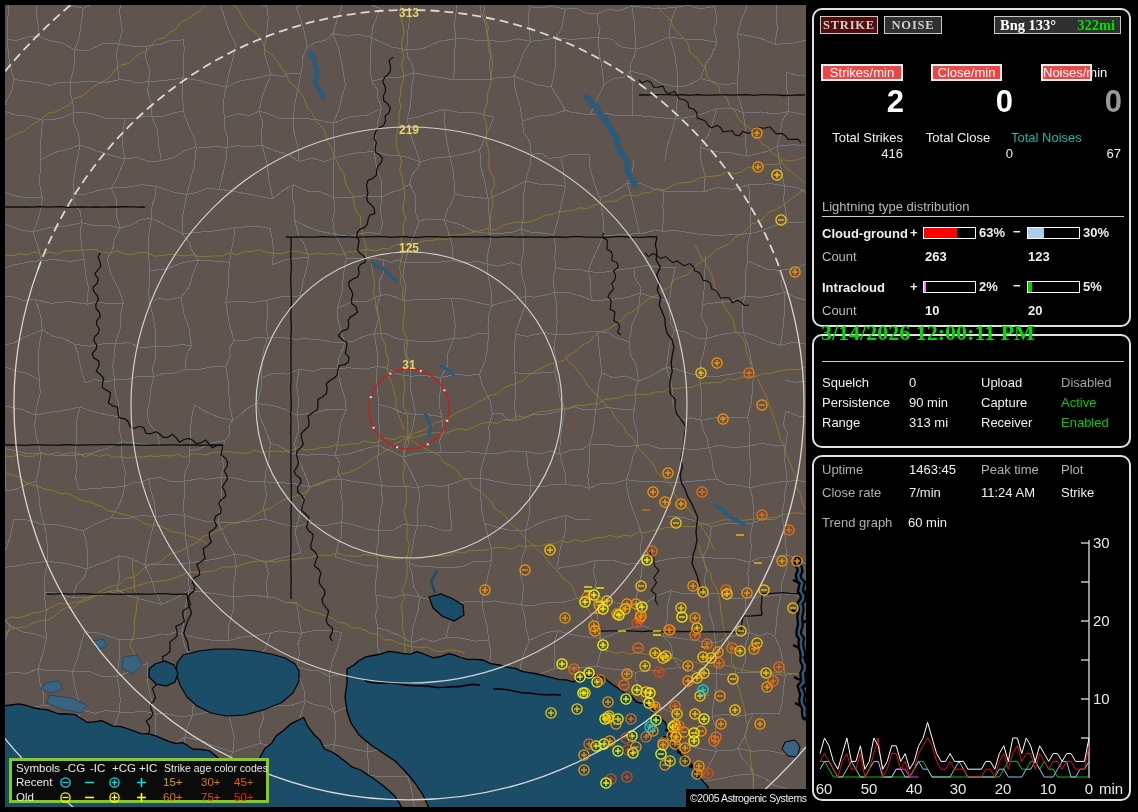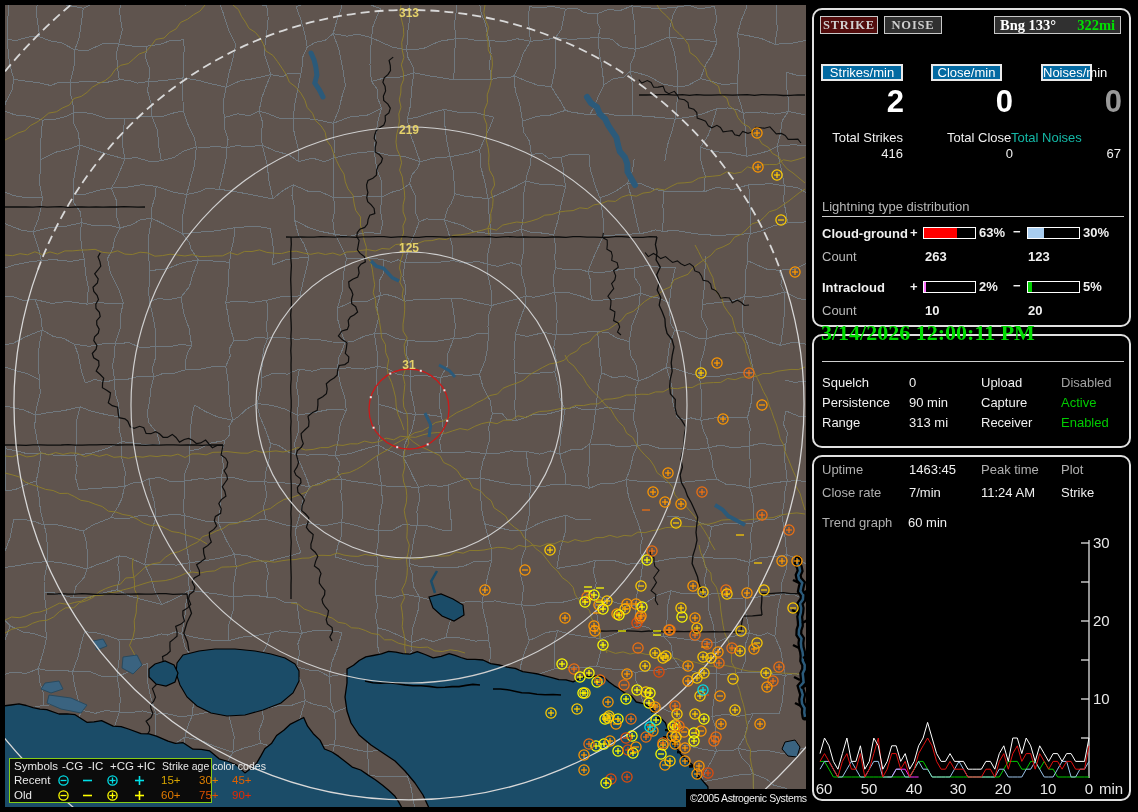--- a/index.html
+++ b/index.html
@@ -1,26 +1,26 @@
 <!DOCTYPE html>
 <html><head><meta charset="utf-8"><style>
 * { margin:0; padding:0; box-sizing:border-box; }
 body { width:1138px; height:812px; background:#000; position:relative; overflow:hidden;
   font-family:"Liberation Sans", sans-serif; }
 .panel { position:absolute; left:812px; width:319px; background:#000;
   border:2px solid #e0e0e0; border-radius:10px; }
 .btn { position:absolute; border:1px solid #c8c8c8; color:#d0d0d0;
   font-family:"Liberation Serif", serif; font-weight:bold; font-size:12.5px;
   text-align:center; letter-spacing:0.8px; }
-.gbtn { position:absolute; background:#0369a1; border:2px solid #eaeaea; color:#fff;
+.gbtn { position:absolute; background:#ef4444; border:2px solid #eaeaea; color:#fff;
   font-size:13px; text-align:center; height:17px; line-height:13px; }
 .big { position:absolute; color:#fff; font-size:31px; font-weight:bold; text-align:right; width:90px; line-height:1; }
 .lab { position:absolute; font-size:13px; color:#f0f0f0; }
-.legend { position:absolute; left:9px; top:758px; width:203px; height:45px;
-  background:#0b0b0b; border:1px solid #84cc16; color:#e8e8e8; font-size:11.5px; white-space:nowrap;text-decoration:underline; }
+.legend { position:absolute; left:9px; top:758px; width:260px; height:45px;
+  background:#0b0b0b; border:3px solid #84cc16; color:#e8e8e8; font-size:11.5px; white-space:nowrap;text-decoration:underline; }
 .lrow { position:relative; height:14px; margin-top:0.5px; }
 .ls { position:absolute; top:1px; }
 .copyright { position:absolute; left:686px; top:789px; width:120px; height:18px; background:#000;
   color:#f0f0f0; font-size:10.5px; letter-spacing:-0.4px; padding:3px 0 0 4px; white-space:nowrap; }
 </style></head><body>
 <svg width="801" height="802" viewBox="0 0 801 802" style="position:absolute;left:5px;top:5px">
 <rect width="801" height="802" fill="#5f544e"></rect>
 <g stroke="#76848e" stroke-width="1" fill="none" opacity="0.75" shape-rendering="crispEdges">
       <polyline points="2.5,-8.5 11.4,-6.6 22.5,-6.5 33.0,-5.0"></polyline>
       <polyline points="2.5,-8.5 3.8,3.7 2.1,18.8 2.4,34.6"></polyline>
@@ -1897,40 +1897,40 @@
         <circle cx="5.5" cy="5.5" r="4.6" fill="none" stroke="#ffff00" stroke-width="1.3"></circle>
         <line x1="2.5" y1="5.5" x2="8.5" y2="5.5" stroke="#ffff00" stroke-width="1.3"></line>
         <line x1="5.5" y1="2.5" x2="5.5" y2="8.5" stroke="#ffff00" stroke-width="1.3"></line>
       </svg>
 <svg class="ls" style="left:124px" width="11" height="11">
         <line x1="1" y1="5.5" x2="10" y2="5.5" stroke="#ffff00" stroke-width="1.6"></line>
         <line x1="5.5" y1="1" x2="5.5" y2="10" stroke="#ffff00" stroke-width="1.6"></line>
       </svg>
 <span style="position:absolute;left:151px;color:#e07800">60+</span>
       <span style="position:absolute;left:189px;color:#e05000">75+</span>
-      <span style="position:absolute;left:222px;color:#e82800">90+</span>
+      <span style="position:absolute;left:222px;color:#e82800">50+</span>
     </div>
 </div>
 <div class="copyright">©2005 Astrogenic Systems</div>
 
 <div class="panel" style="top:8px;height:319px"></div>
 <div class="btn" style="left:820px;top:16px;width:58px;height:18px;background:#520c0c;line-height:16px">STRIKE</div>
 <div class="btn" style="left:884px;top:16px;width:58px;height:18px;background:#303030;line-height:16px">NOISE</div>
 <div class="btn" style="left:994px;top:16px;width:127px;height:18px;background:#303030;letter-spacing:0;line-height:16px;font-size:14.5px;display:flex;justify-content:space-between;padding:0 5px">
     <span style="color:#fff">Bng 133°</span>
     <span style="color:#00e000">322mi</span>
   </div>
 <div class="gbtn" style="left:821px;top:64px;width:82px">Strikes/min</div>
 <div class="gbtn" style="left:931px;top:64px;width:71px">Close/min</div>
 <div class="gbtn" style="left:1041px;top:64px;width:51px">Noises/min</div>
 <div class="big" style="left:814px;top:86px">2</div>
 <div class="big" style="left:923px;top:86px">0</div>
 <div class="big" style="left:1032px;top:86px;color:#9a9a9a">0</div>
 <div class="lab" style="left:803px;top:130px;width:100px;text-align:right">Total Strikes</div>
-<div class="lab" style="left:947px;top:130px;width:110px;text-align:left">Total Close</div>
+<div class="lab" style="left:903px;top:130px;width:110px;text-align:center">Total Close</div>
 <div class="lab" style="left:1011px;top:130px;width:110px;text-align:left;color:#14b8a6">Total Noises</div>
 <div class="lab" style="left:803px;top:146px;width:100px;text-align:right">416</div>
 <div class="lab" style="left:903px;top:146px;width:110px;text-align:right">0</div>
 <div class="lab" style="left:1011px;top:146px;width:110px;text-align:right">67</div>
 <div class="lab" style="left:822px;top:199px;color:#b8b8b8">Lightning type distribution</div>
 <div style="position:absolute;left:822px;top:216px;width:302px;height:1px;background:#cfcfcf"></div>
 <div class="lab" style="left:822px;top:226px;font-weight:bold;font-size:13px">Cloud-ground</div>
 <div class="lab" style="left:910px;top:225px;font-weight:bold">+</div>
 <div style="position:absolute;left:923px;top:227px;width:53px;height:12px;border:1px solid #fff;background:#000">
     <div style="width:33px;height:10px;background:#f00"></div>

